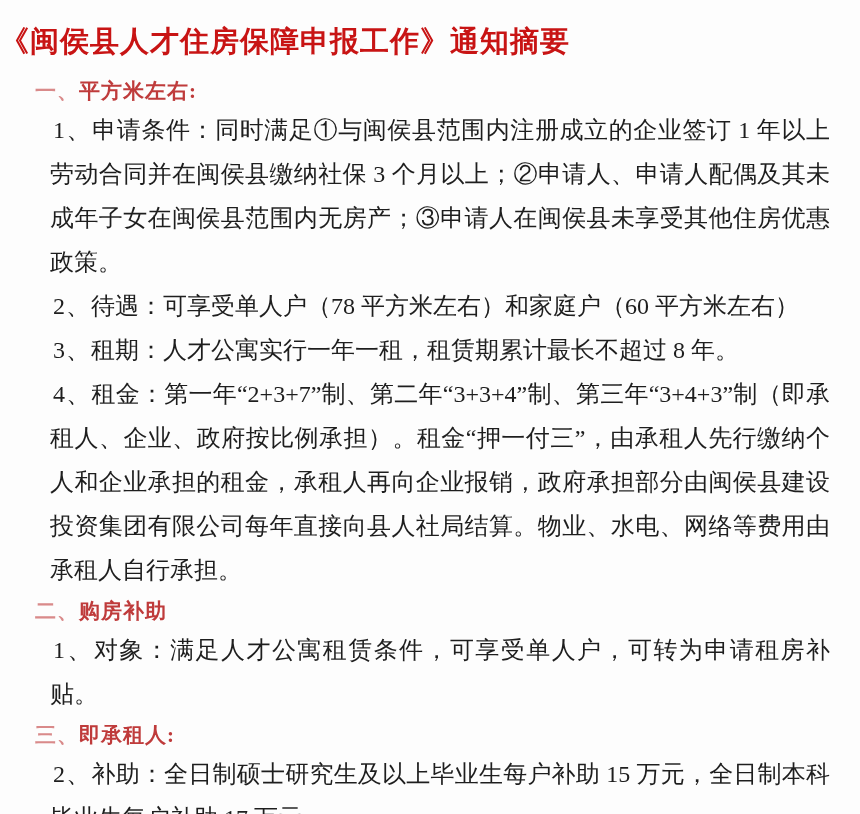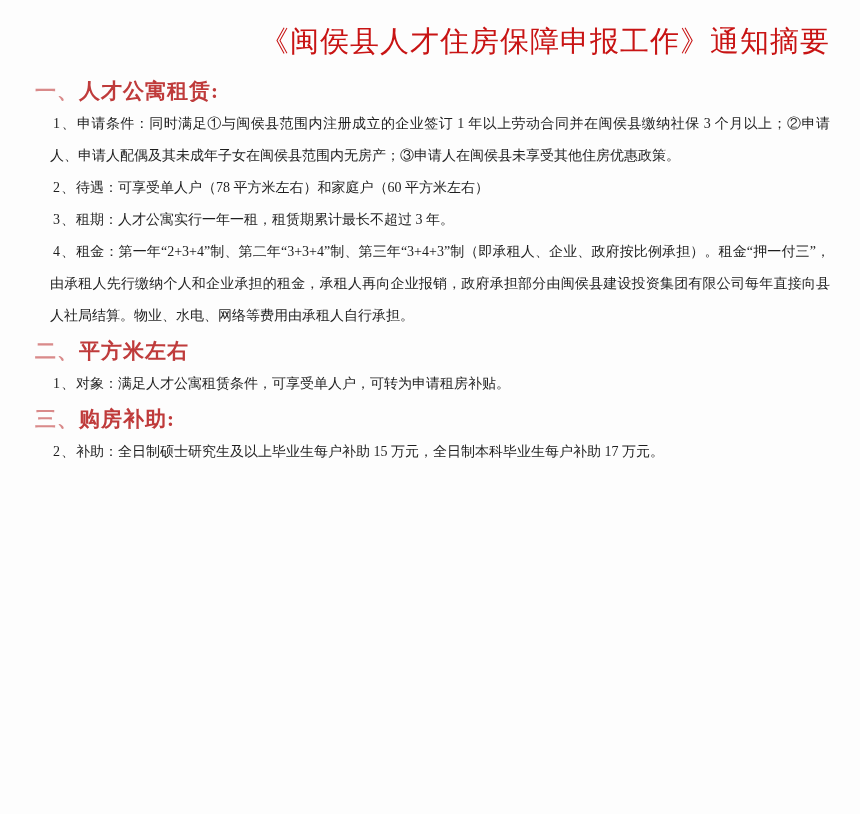--- a/index.html
+++ b/index.html
@@ -17,61 +17,61 @@
   .page {
     box-sizing: border-box;
     width: 860px;
     height: 814px;
     padding: 20px 30px 10px 0;
   }
   .title {
     margin: 0 0 14px 0;
     font-size: 29px;
     line-height: 42px;
-    font-weight: normal;
-    text-align: right;
+    font-weight: bold;
+    text-align: left;
     letter-spacing: 1px;
     color: var(--title, #c81414);
   }
   .sec-heading {
     margin: 4px 0 2px 35px;
     font-size: 21px;
     line-height: 30px;
     font-weight: bold;
     letter-spacing: 1px;
   }
   .sec-num  { color: var(--section-number, #d98a8a); }
   .sec-title{ color: var(--section-heading, #bf3b3b); }
   .item {
     margin: 0 0 0 50px;
-    font-size: 14px;
-    line-height: 32px;
+    font-size: 24px;
+    line-height: 44px;
     text-align: justify;
     text-indent: 3px;
   }
   .item-num { letter-spacing: 1px; }
 </style>
 </head>
 <body>
 
 <div class="page">
 
   <h1 class="title">《闽侯县人才住房保障申报工作》通知摘要</h1>
 
   <section>
-    <h2 class="sec-heading"><span class="sec-num">一、</span><span class="sec-title">人才公寓租赁:</span></h2>
+    <h2 class="sec-heading"><span class="sec-num">一、</span><span class="sec-title">平方米左右:</span></h2>
     <p class="item"><span class="item-num">1、</span><span>申请条件：同时满足①与闽侯县范围内注册成立的企业签订 1 年以上劳动合同并在闽侯县缴纳社保 3 个月以上；②申请人、申请人配偶及其未成年子女在闽侯县范围内无房产；③申请人在闽侯县未享受其他住房优惠政策。</span></p>
     <p class="item"><span class="item-num">2、</span><span>待遇：可享受单人户（78 平方米左右）和家庭户（60 平方米左右）</span></p>
-    <p class="item"><span class="item-num">3、</span><span>租期：人才公寓实行一年一租，租赁期累计最长不超过 3 年。</span></p>
-    <p class="item"><span class="item-num">4、</span><span>租金：第一年“2+3+4”制、第二年“3+3+4”制、第三年“3+4+3”制（即承租人、企业、政府按比例承担）。租金“押一付三”，由承租人先行缴纳个人和企业承担的租金，承租人再向企业报销，政府承担部分由闽侯县建设投资集团有限公司每年直接向县人社局结算。物业、水电、网络等费用由承租人自行承担。</span></p>
+    <p class="item"><span class="item-num">3、</span><span>租期：人才公寓实行一年一租，租赁期累计最长不超过 8 年。</span></p>
+    <p class="item"><span class="item-num">4、</span><span>租金：第一年“2+3+7”制、第二年“3+3+4”制、第三年“3+4+3”制（即承租人、企业、政府按比例承担）。租金“押一付三”，由承租人先行缴纳个人和企业承担的租金，承租人再向企业报销，政府承担部分由闽侯县建设投资集团有限公司每年直接向县人社局结算。物业、水电、网络等费用由承租人自行承担。</span></p>
   </section>
 
   <section>
-    <h2 class="sec-heading"><span class="sec-num">二、</span><span class="sec-title">平方米左右</span></h2>
+    <h2 class="sec-heading"><span class="sec-num">二、</span><span class="sec-title">购房补助</span></h2>
     <p class="item"><span class="item-num">1、</span><span>对象：满足人才公寓租赁条件，可享受单人户，可转为申请租房补贴。</span></p>
   </section>
 
   <section>
-    <h2 class="sec-heading"><span class="sec-num">三、</span><span class="sec-title">购房补助:</span></h2>
+    <h2 class="sec-heading"><span class="sec-num">三、</span><span class="sec-title">即承租人:</span></h2>
     <p class="item"><span class="item-num">2、</span><span>补助：全日制硕士研究生及以上毕业生每户补助 15 万元，全日制本科毕业生每户补助 17 万元。</span></p>
   </section>
 
 </div>
 
 </body></html>

